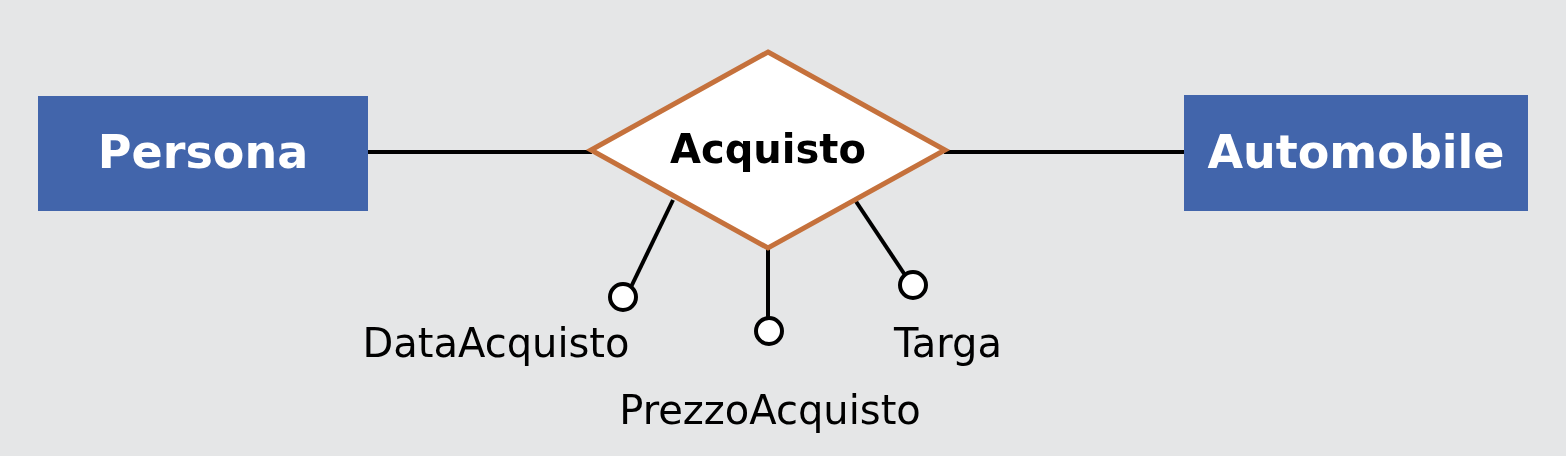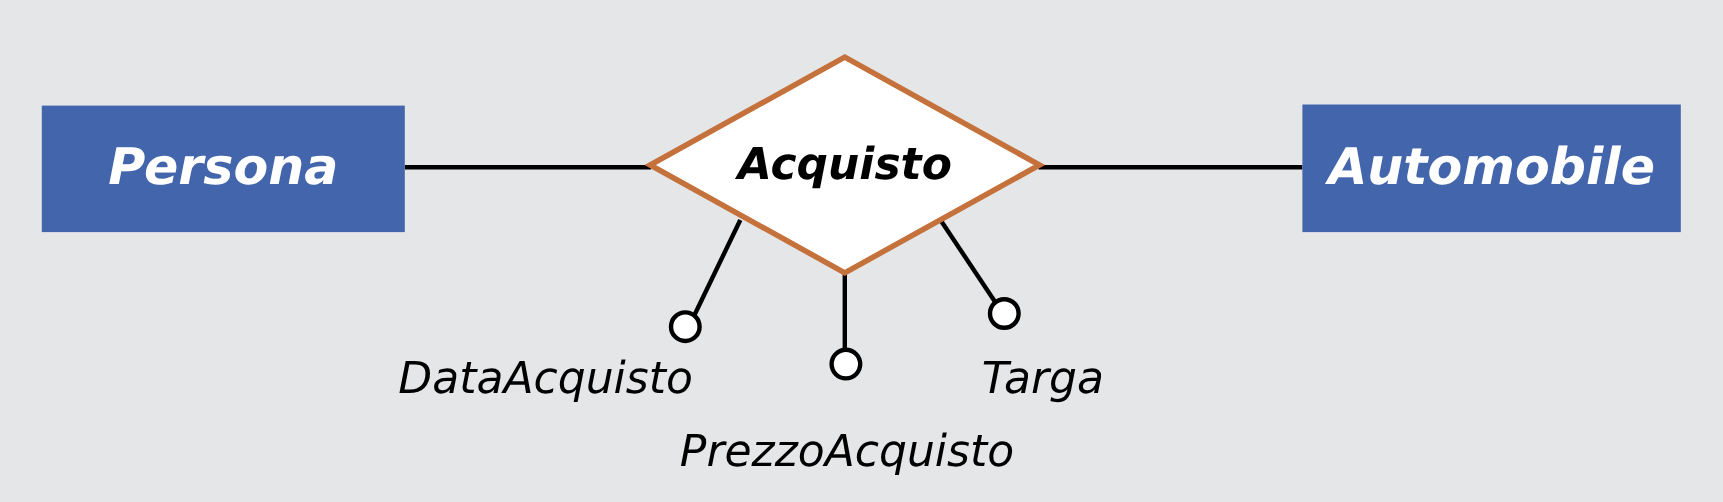--- a/index.html
+++ b/index.html
@@ -10,21 +10,20 @@
     width: 1566px;
     height: 456px;
     background: #e5e6e7;
     font-family: "DejaVu Sans", sans-serif;
     overflow: hidden;
   }
   #diagram-root {
     position: relative;
     width: 1566px;
     height: 456px;
-    font-style: italic;
   }
   #er-canvas {
     position: absolute;
     left: 0;
     top: 0;
     width: 1566px;
     height: 456px;
   }
   .entity-label {
     font-weight: bold;

